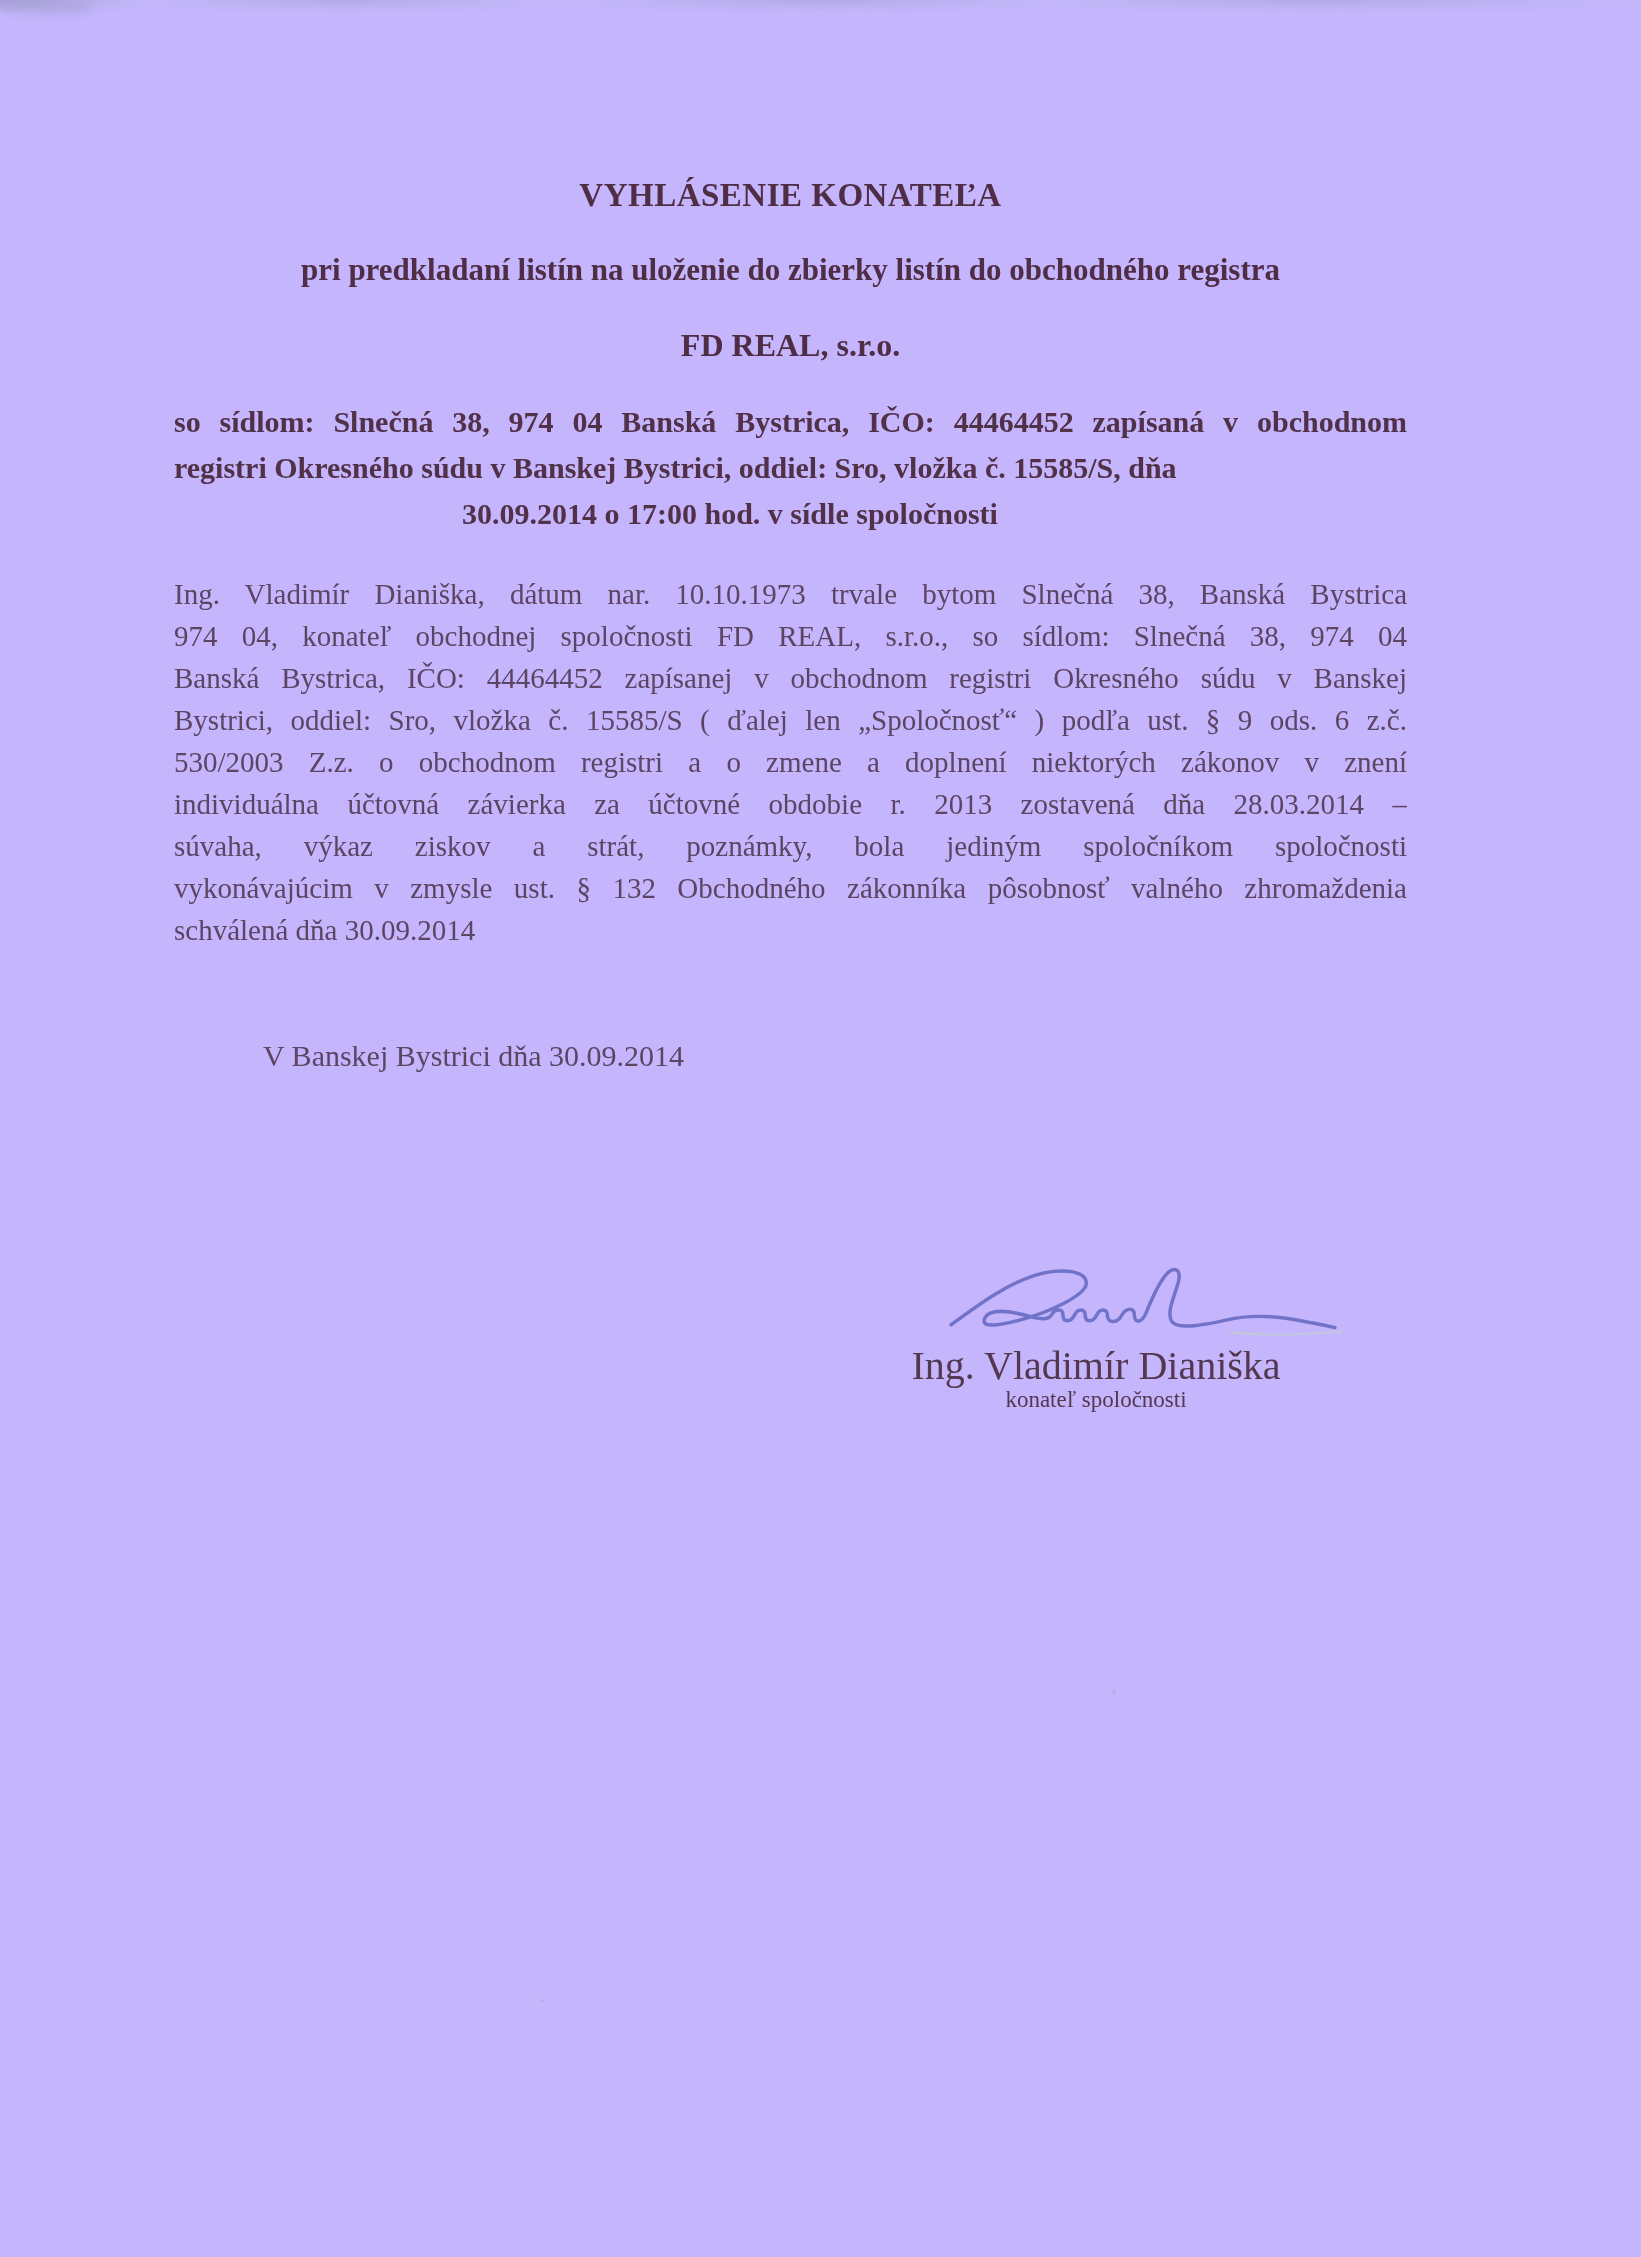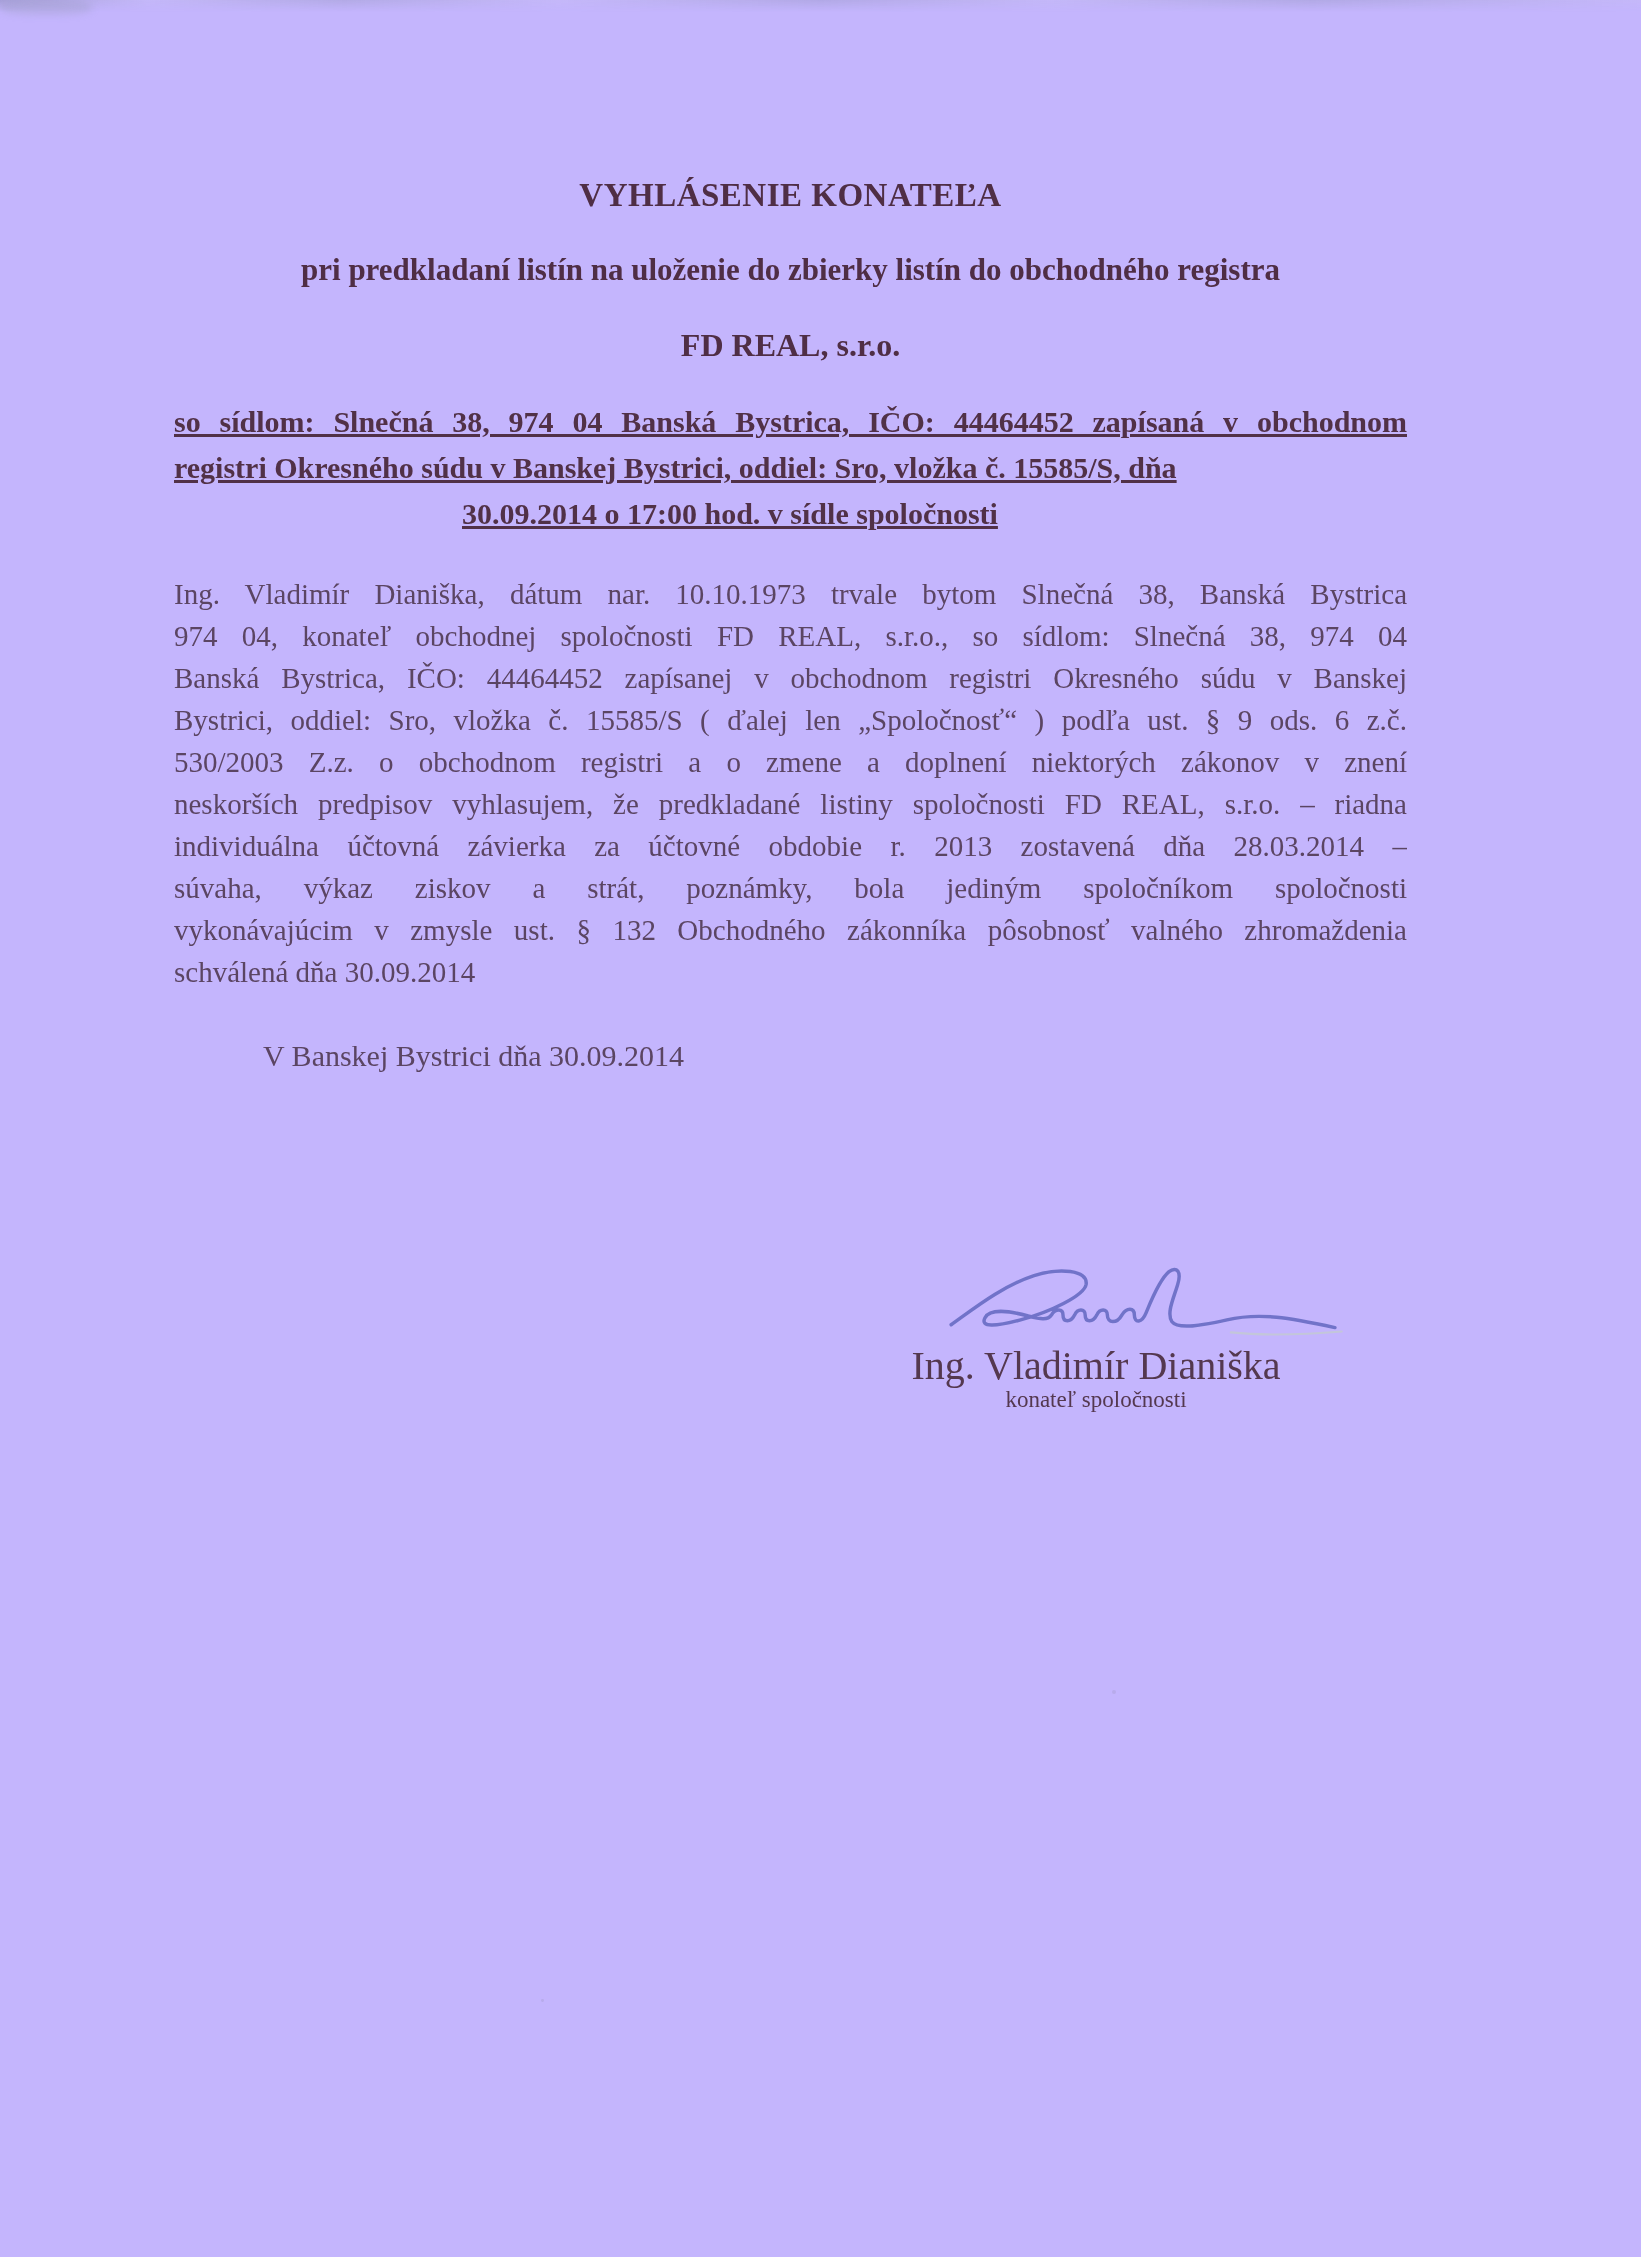--- a/index.html
+++ b/index.html
@@ -50,21 +50,20 @@
   .doc-company  { top: 327px; font-size: 32px; }
 
   .seat-block {
     position: absolute;
     top: 399px; left: 174px;
     width: 1233px;
     font-size: 30px;
     font-weight: bold;
     color: #513147;
     line-height: 46px;
-    text-decoration: underline;
   }
   .seat-line3 { padding-left: 288px; }
 
   .body-block {
     position: absolute;
     top: 573px; left: 174px;
     width: 1233px;
     font-size: 29px;
     color: #5b4563;
     line-height: 42px;
@@ -128,21 +127,20 @@
     <div>registri Okresného súdu v Banskej Bystrici, oddiel: Sro, vložka č. 15585/S, dňa</div>
     <div class="seat-line3">30.09.2014 o 17:00 hod. v sídle spoločnosti</div>
   </div>
 
   <div class="body-block">
     <div class="jline">Ing. Vladimír Dianiška, dátum nar. 10.10.1973  trvale bytom Slnečná 38, Banská Bystrica</div>
     <div class="jline">974 04, konateľ obchodnej spoločnosti FD REAL, s.r.o., so sídlom: Slnečná 38, 974 04</div>
     <div class="jline">Banská Bystrica, IČO: 44464452 zapísanej v obchodnom registri Okresného súdu v Banskej</div>
     <div class="jline">Bystrici, oddiel: Sro, vložka č. 15585/S ( ďalej len „Spoločnosť“ ) podľa ust. § 9 ods. 6 z.č.</div>
     <div class="jline">530/2003 Z.z. o obchodnom registri a o zmene a doplnení niektorých zákonov v znení</div>
-    <div class="jline">neskorších predpisov vyhlasujem, že predkladané listiny spoločnosti FD REAL, s.r.o. – riadna</div>
     <div class="jline">individuálna účtovná závierka za účtovné obdobie r. 2013 zostavená dňa 28.03.2014 –</div>
     <div class="jline">súvaha, výkaz ziskov a strát, poznámky, bola jediným spoločníkom spoločnosti</div>
     <div class="jline">vykonávajúcim v zmysle ust. § 132 Obchodného zákonníka pôsobnosť valného zhromaždenia</div>
     <div>schválená dňa 30.09.2014</div>
   </div>
 
   <div class="date-line">V Banskej Bystrici  dňa 30.09.2014</div>
 
   <svg class="signature-svg" viewBox="0 0 420 84" xmlns="http://www.w3.org/2000/svg">
 

